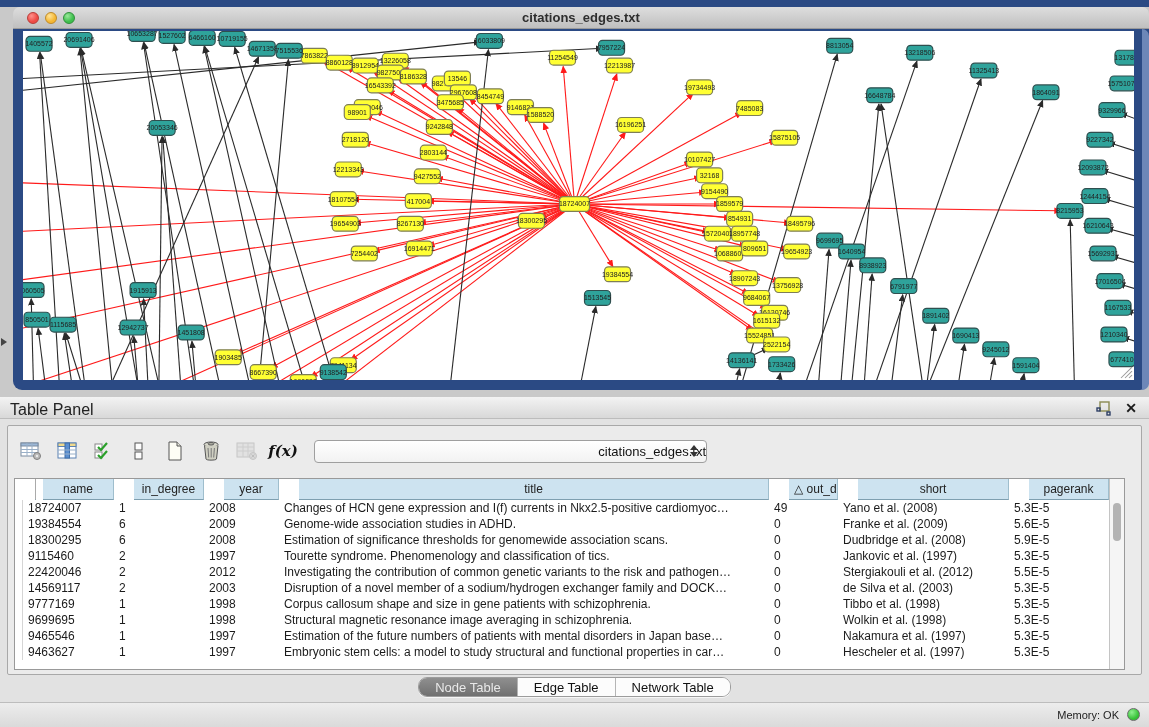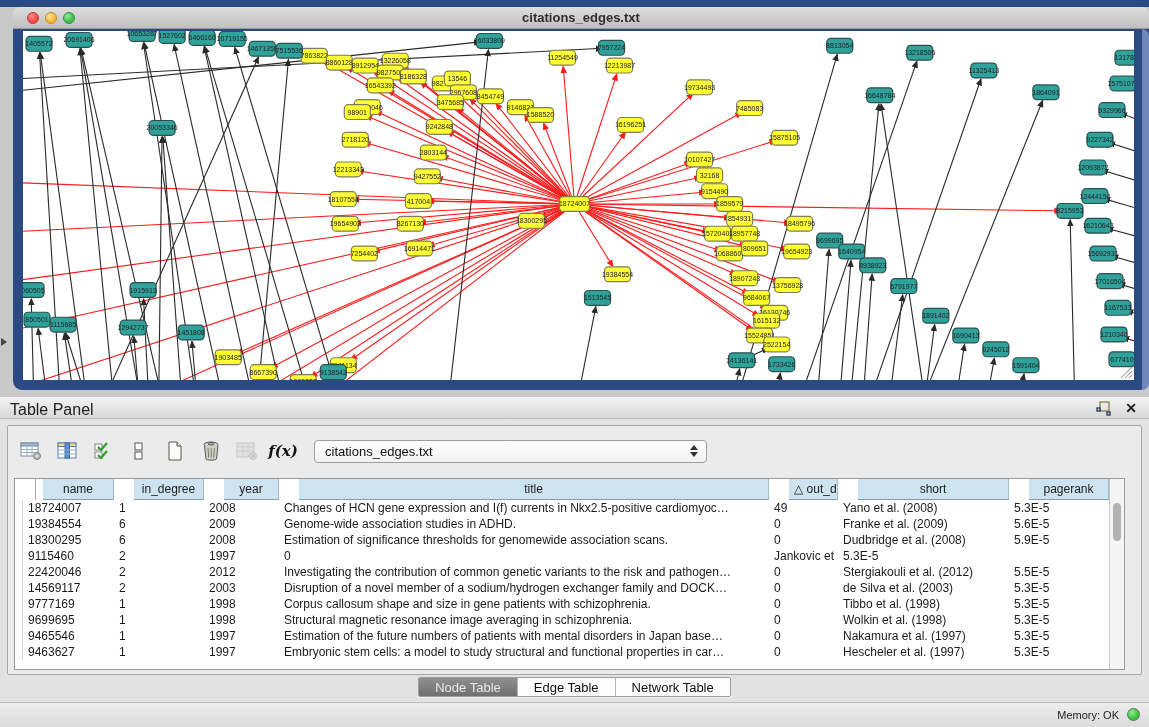--- a/index.html
+++ b/index.html
@@ -34,21 +34,21 @@
   .table-panel { position:absolute; left:0; top:397px; width:1149px; height:330px; background:#e2e2e2; }
   .panel-header { position:absolute; left:0; top:0; width:100%; height:22px;
     background:linear-gradient(#f3f3f3,#d8d8d8); border-bottom:1px solid #bcbcbc; }
   .panel-title { position:absolute; left:10px; top:4px; font-size:16px; color:#222; }
   .panel-hdr-icons { position:absolute; right:10px; top:3px; display:flex; gap:12px; align-items:center; }
   .float-btn, .close-btn { width:16px; height:16px; display:flex; align-items:center; justify-content:center; cursor:default; }
   .close-btn { font-size:14px; font-weight:bold; color:#1a1a1a; }
 
   .panel-body { position:absolute; left:7px; right:7px; top:28px; height:250px;
     background:#ebebeb; border:1px solid #a8a8a8; border-radius:2px; }
-  .toolbar { position:absolute; left:8px; top:6px; height:38px; display:flex; align-items:center; gap:6px; }
+  .toolbar { position:absolute; left:8px; top:6px; height:38px; display:flex; align-items:center; gap:6px;text-align:right; }
   .tb-btn { width:30px; height:30px; display:flex; align-items:center; justify-content:center; border-radius:3px; }
   .fx-label { font-family:"DejaVu Serif", serif; font-style:italic; font-size:15px; font-weight:bold; color:#111; }
   .tbl-select { position:relative; margin-left:10px; width:393px; height:23px;
     background:linear-gradient(#ffffff,#f2f2f2); border:1px solid #9f9f9f; border-radius:4px;
     font-size:13px; color:#111; line-height:21px; padding-left:10px; }
   .tbl-select .arrows { position:absolute; right:8px; top:4px; display:flex; flex-direction:column; gap:2px; }
   .tbl-select .arr-up { width:0;height:0;border-left:4px solid transparent;border-right:4px solid transparent;border-bottom:5px solid #333;}
   .tbl-select .arr-dn { width:0;height:0;border-left:4px solid transparent;border-right:4px solid transparent;border-top:5px solid #333;}
 
   .table-wrap { position:absolute; left:6px; top:52px; width:1111px; height:192px;
@@ -60,21 +60,21 @@
     white-space:nowrap; overflow:hidden; }
   .head .td { background:#cde3f0; border-right:1px solid #9fbecd; border-bottom:1px solid #7e9fb0;
     text-align:center; line-height:20px; color:#222;margin-left:20px; }
   .head .td.gutter { background:#dcdcdc; border-right:1px solid #aaa; }
   .td.gutter { border-right:1px solid #d5d5d5; padding:0; }
   .vscroll { position:absolute; right:0; top:0; width:15px; height:100%;
     background:#f5f5f5; border-left:1px solid #c4c4c4; }
   .vthumb { position:absolute; left:3px; top:24px; width:8px; height:38px; border-radius:4px; background:#b3b3b3; }
 
   .tabs-row { position:absolute; left:0; top:280px; width:100%; height:22px; display:flex; justify-content:center; }
-  .seg { display:flex; height:20px; border:1px solid #9c9c9c; border-radius:2px; overflow:hidden;
+  .seg { display:flex; height:20px; border:1px solid #9c9c9c; border-radius:9px; overflow:hidden;
     background:#fff; box-shadow:0 1px 0 rgba(255,255,255,.7); }
   .seg-btn { padding:0 16px; font-size:13px; color:#111; line-height:19px; background:#fcfcfc;
     border-right:1px solid #b5b5b5; }
   .seg-btn:last-child { border-right:none; }
   .seg-btn.sel { background:linear-gradient(#8f8f8f,#707070); color:#e9e9e9; }
 
   .status-bar { position:absolute; left:0; bottom:0; width:100%; height:25px;
     background:linear-gradient(#ededed,#dadada); border-top:1px solid #bdbdbd;padding-left:28px; }
   .mem { position:absolute; right:30px; top:6px; font-size:11px; color:#222; }
   .mem-dot { position:absolute; right:9px; top:5px; width:13px; height:13px; border-radius:50%;
@@ -796,20 +796,21 @@
               <div class="td">Estimation of significance thresholds for genomewide association scans.</div>
               <div class="td">0</div>
               <div class="td">Dudbridge et al. (2008)</div>
               <div class="td">5.9E-5</div>
             </div>
             <div class="tr">
               <div class="td gutter"></div>
               <div class="td">9115460</div>
               <div class="td">2</div>
               <div class="td">1997</div>
+              <div class="td">Tourette syndrome. Phenomenology and classification of tics.</div>
               <div class="td">0</div>
               <div class="td">Jankovic et al. (1997)</div>
               <div class="td">5.3E-5</div>
             </div>
             <div class="tr">
               <div class="td gutter"></div>
               <div class="td">22420046</div>
               <div class="td">2</div>
               <div class="td">2012</div>
               <div class="td">Investigating the contribution of common genetic variants to the risk and pathogen…</div>

